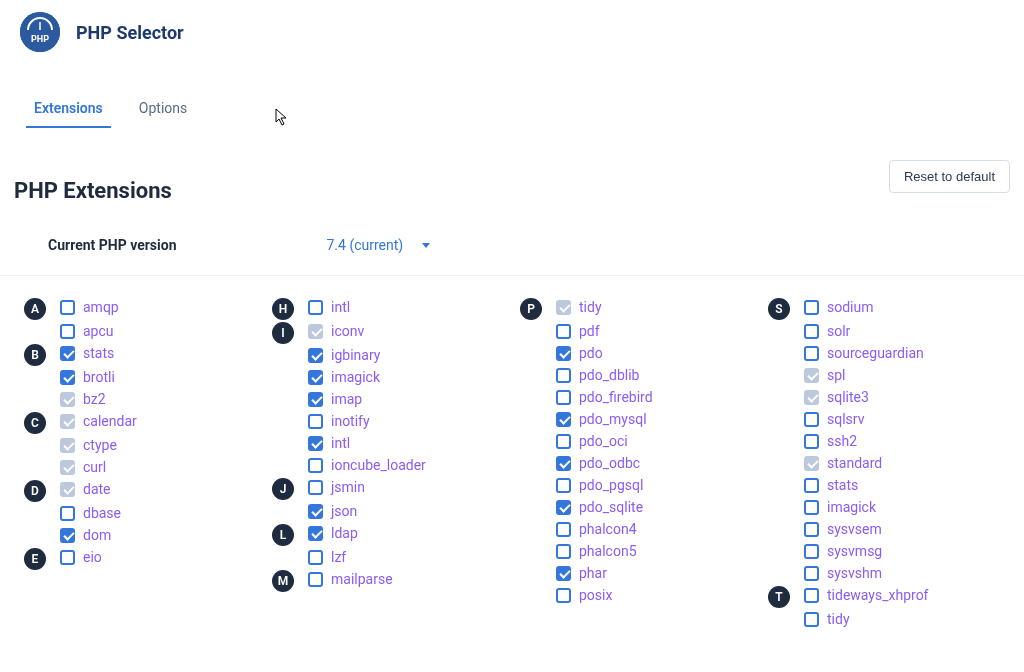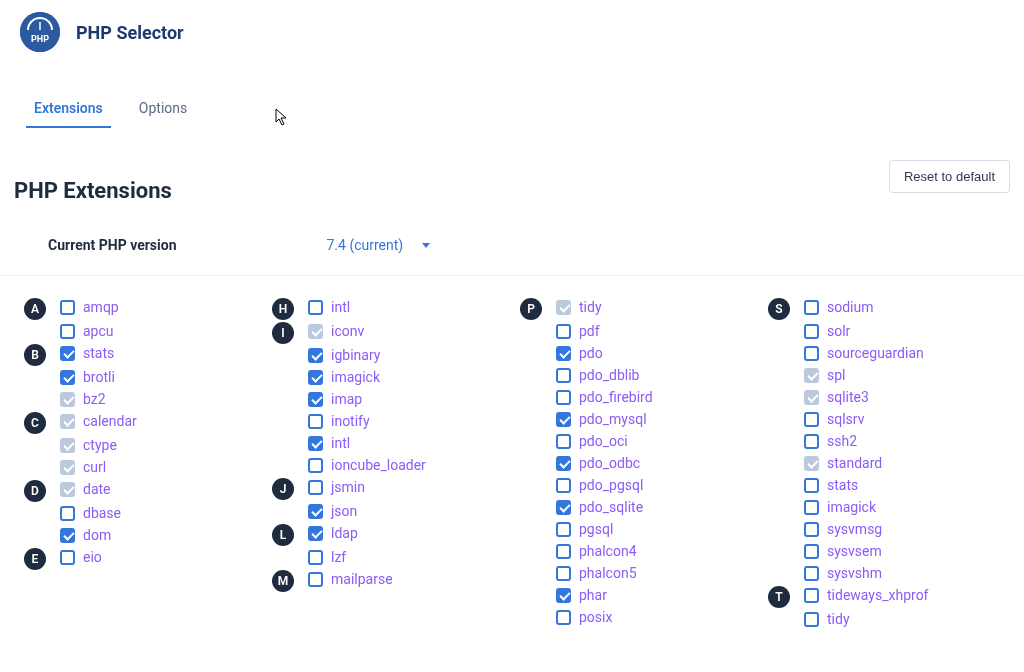--- a/index.html
+++ b/index.html
@@ -443,27 +443,20 @@
           <div class="letter-spacer"></div>
           <div class="ext-item">
             <div class="cb checked"></div>
             <span>pdo_sqlite</span>
           </div>
         </div>
         <div class="letter-row">
           <div class="letter-spacer"></div>
           <div class="ext-item">
             <div class="cb"></div>
-            <span>pgsql</span>
-          </div>
-        </div>
-        <div class="letter-row">
-          <div class="letter-spacer"></div>
-          <div class="ext-item">
-            <div class="cb"></div>
             <span>phalcon4</span>
           </div>
         </div>
         <div class="letter-row">
           <div class="letter-spacer"></div>
           <div class="ext-item">
             <div class="cb"></div>
             <span>phalcon5</span>
           </div>
         </div>
@@ -552,28 +545,28 @@
           <div class="letter-spacer"></div>
           <div class="ext-item">
             <div class="cb"></div>
             <span>imagick</span>
           </div>
         </div>
         <div class="letter-row">
           <div class="letter-spacer"></div>
           <div class="ext-item">
             <div class="cb"></div>
+            <span>sysvsem</span>
+          </div>
+        </div>
+        <div class="letter-row">
+          <div class="letter-spacer"></div>
+          <div class="ext-item">
+            <div class="cb"></div>
             <span>sysvmsg</span>
-          </div>
-        </div>
-        <div class="letter-row">
-          <div class="letter-spacer"></div>
-          <div class="ext-item">
-            <div class="cb"></div>
-            <span>sysvsem</span>
           </div>
         </div>
         <div class="letter-row">
           <div class="letter-spacer"></div>
           <div class="ext-item">
             <div class="cb"></div>
             <span>sysvshm</span>
           </div>
         </div>
       </div>

